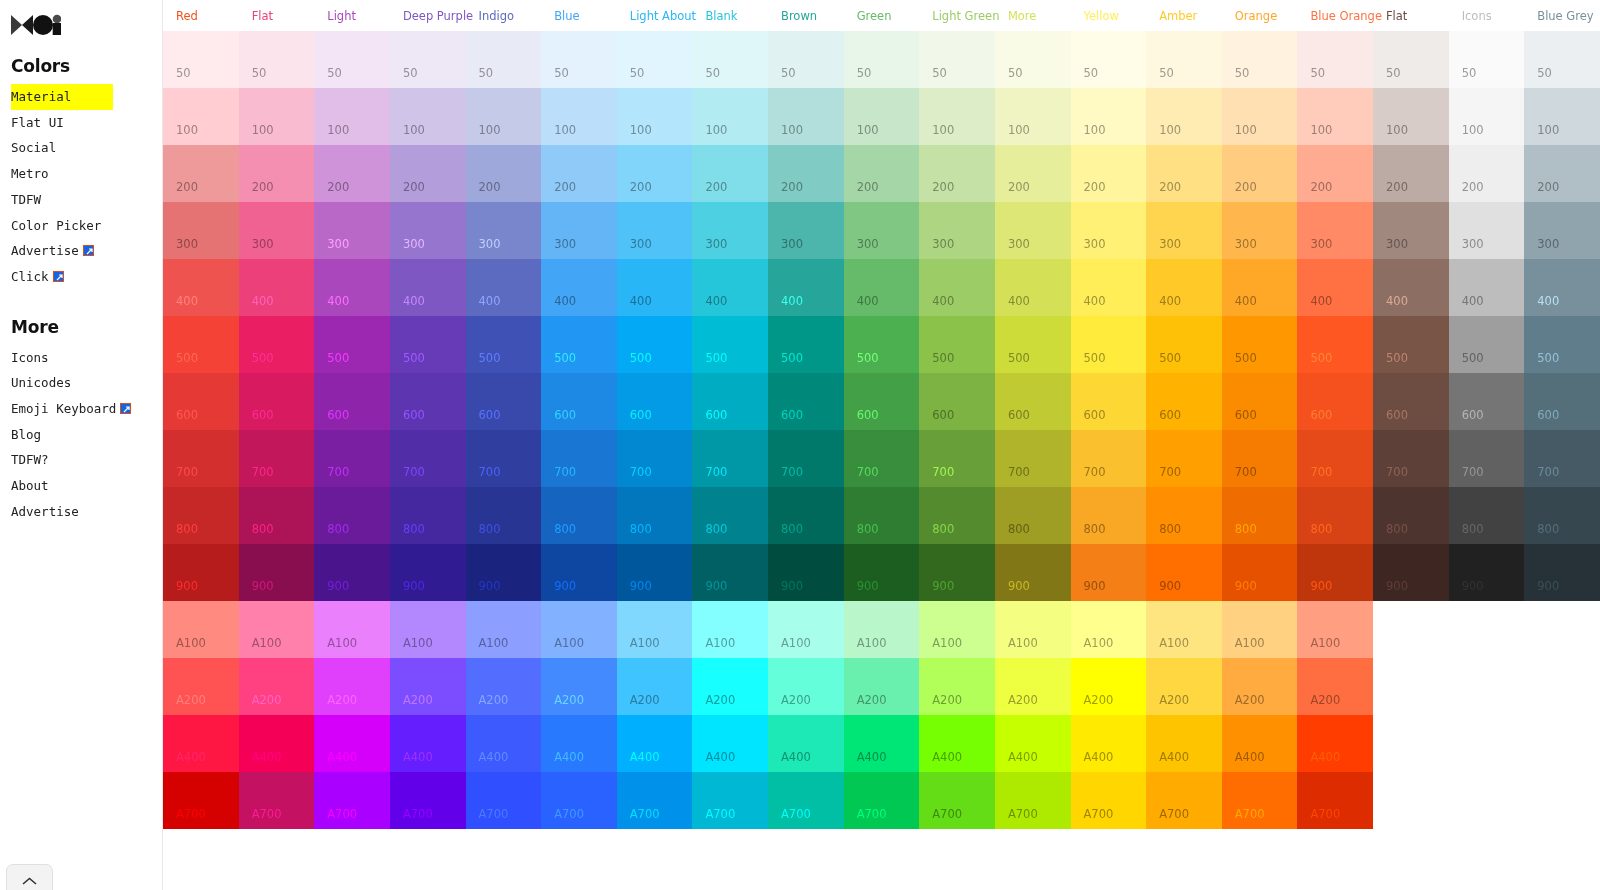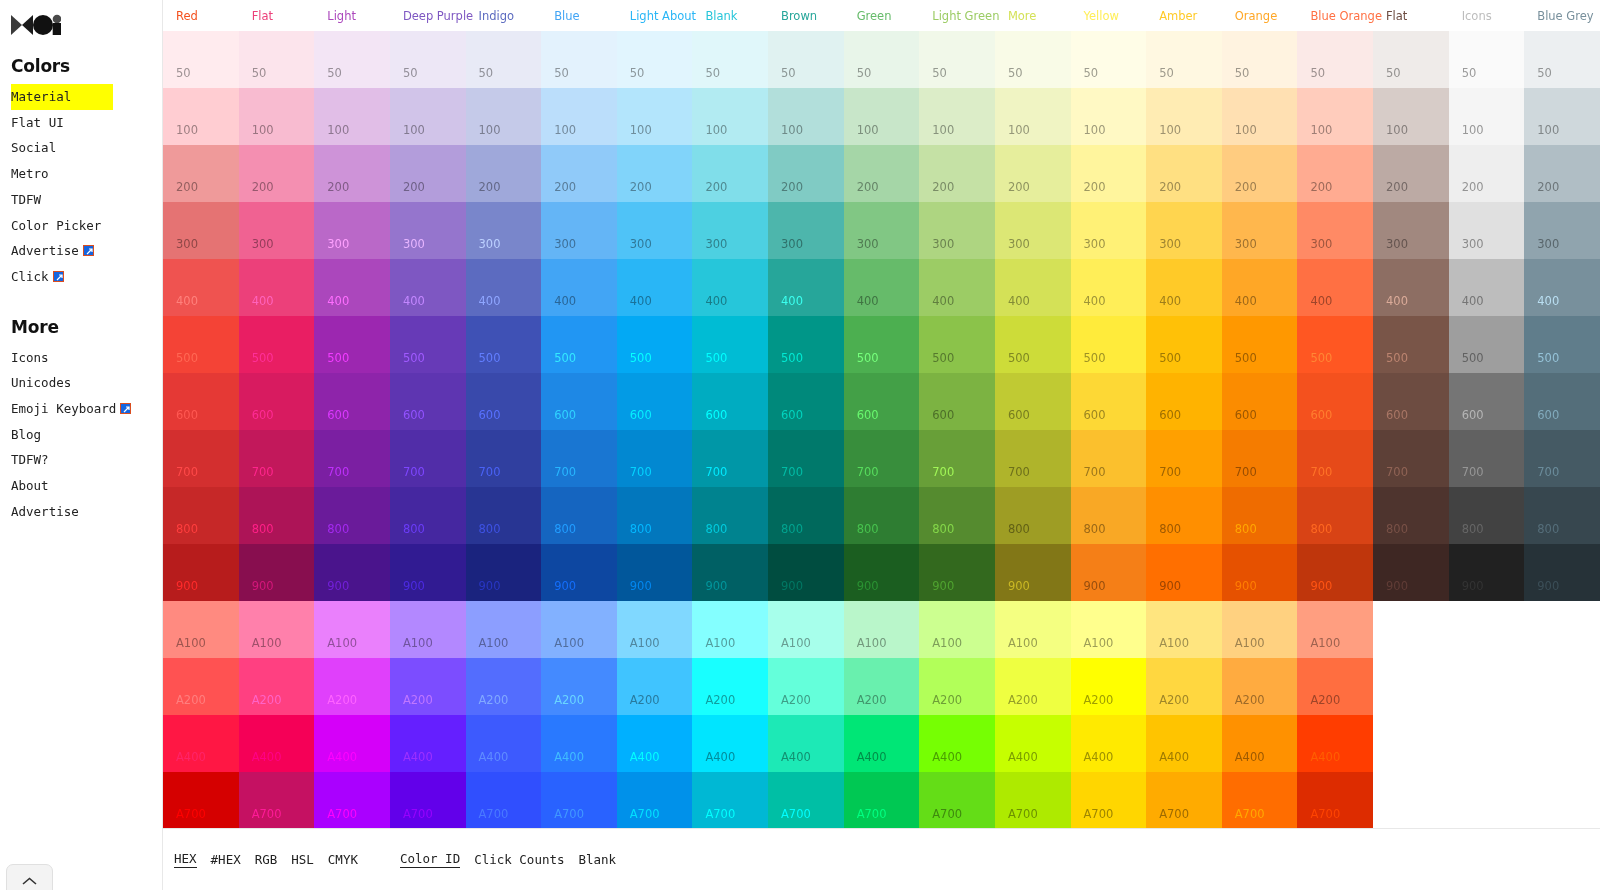--- a/index.html
+++ b/index.html
@@ -974,25 +974,15 @@
           </div>
           <div class="swatch" style="background: rgb(55, 71, 79);">
             <span style="color: rgb(85, 110, 122);">800</span>
           </div>
           <div class="swatch" style="background: rgb(38, 50, 56);">
             <span style="color: rgb(59, 78, 87);">900</span>
           </div>
         </div>
       </div>
 
-    <div id="fmtbar">
-        <div class="fmt sel">HEX</div>
-        <div class="fmt">#HEX</div>
-        <div class="fmt">RGB</div>
-        <div class="fmt">HSL</div>
-        <div class="fmt">CMYK</div>
-        <div class="fmt sel gap">Color ID</div>
-        <div class="fmt">Click Counts</div>
-        <div class="fmt">Blank</div>
-      </div>
   </div>
 
 </div>
 
 </body></html>

